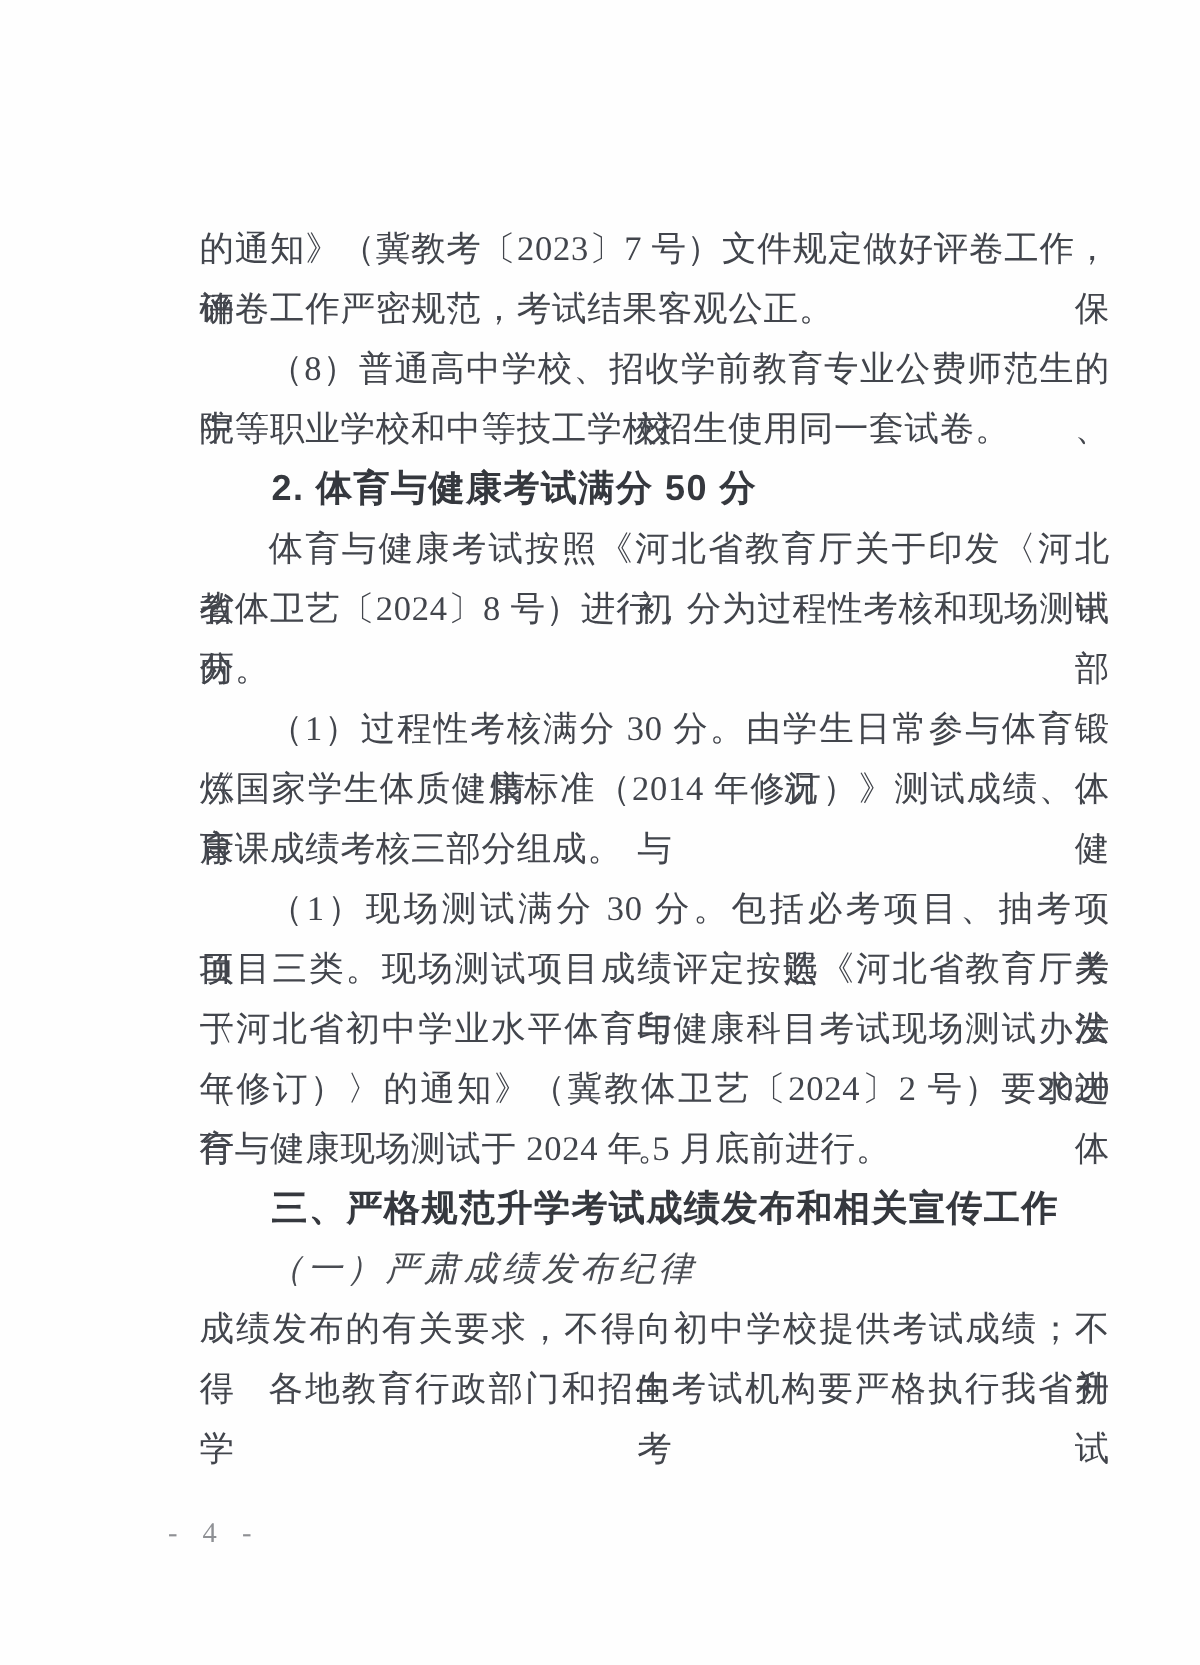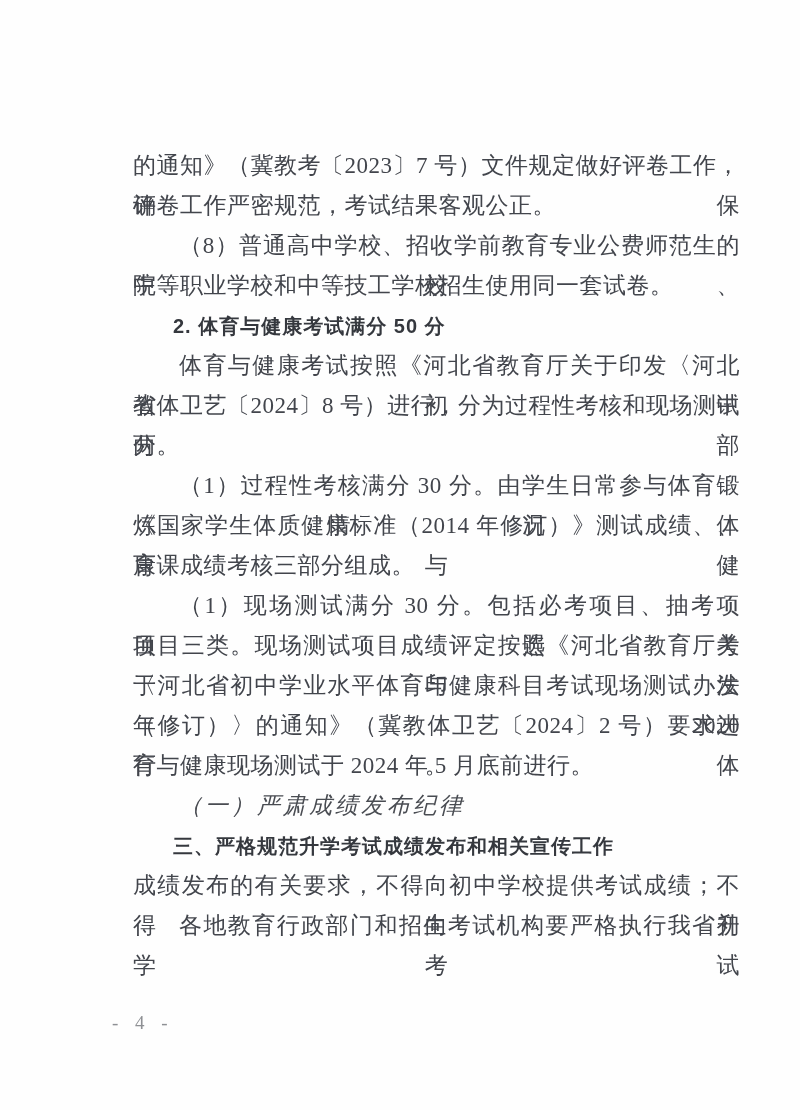--- a/index.html
+++ b/index.html
@@ -38,21 +38,21 @@
   .line.fill {
     white-space: normal;
     text-align-last: justify;
   }
   .line.indent {
     text-indent: 2em;
   }
   .line.h {
     font-family: "Liberation Sans", sans-serif;
     font-weight: bold;
-    font-size: 20px;
+    font-size: 24px;
     color: #35383e;
     letter-spacing: 1px;
   }
   .line.k {
     font-style: italic;
     letter-spacing: 3px;
     color: #494c52;
   }
   .footer {
     position: absolute;
@@ -78,19 +78,19 @@
       <div class="line  fill">教体卫艺〔2024〕8 号）进行，分为过程性考核和现场测试两部</div>
       <div class="line ">分。</div>
       <div class="line  indent fill">（1）过程性考核满分 30 分。由学生日常参与体育锻炼情况、</div>
       <div class="line  fill">《国家学生体质健康标准（2014 年修订）》测试成绩、体育与健</div>
       <div class="line ">康课成绩考核三部分组成。</div>
       <div class="line  indent fill">（1）现场测试满分 30 分。包括必考项目、抽考项目、选考</div>
       <div class="line  fill">项目三类。现场测试项目成绩评定按照《河北省教育厅关于印发</div>
       <div class="line  fill">〈河北省初中学业水平体育与健康科目考试现场测试办法（2020</div>
       <div class="line  fill">年修订）〉的通知》（冀教体卫艺〔2024〕2 号）要求进行。体</div>
       <div class="line ">育与健康现场测试于 2024 年 5 月底前进行。</div>
+      <div class="line h indent">三、严格规范升学考试成绩发布和相关宣传工作</div>
       <div class="line k indent">（一）严肃成绩发布纪律</div>
-      <div class="line h indent">三、严格规范升学考试成绩发布和相关宣传工作</div>
       <div class="line  fill">成绩发布的有关要求，不得向初中学校提供考试成绩；不得向初</div>
       <div class="line  indent fill">各地教育行政部门和招生考试机构要严格执行我省升学考试</div>
     </div>
   <div class="footer">- 4 -</div>
 </div>
 
 </body></html>

